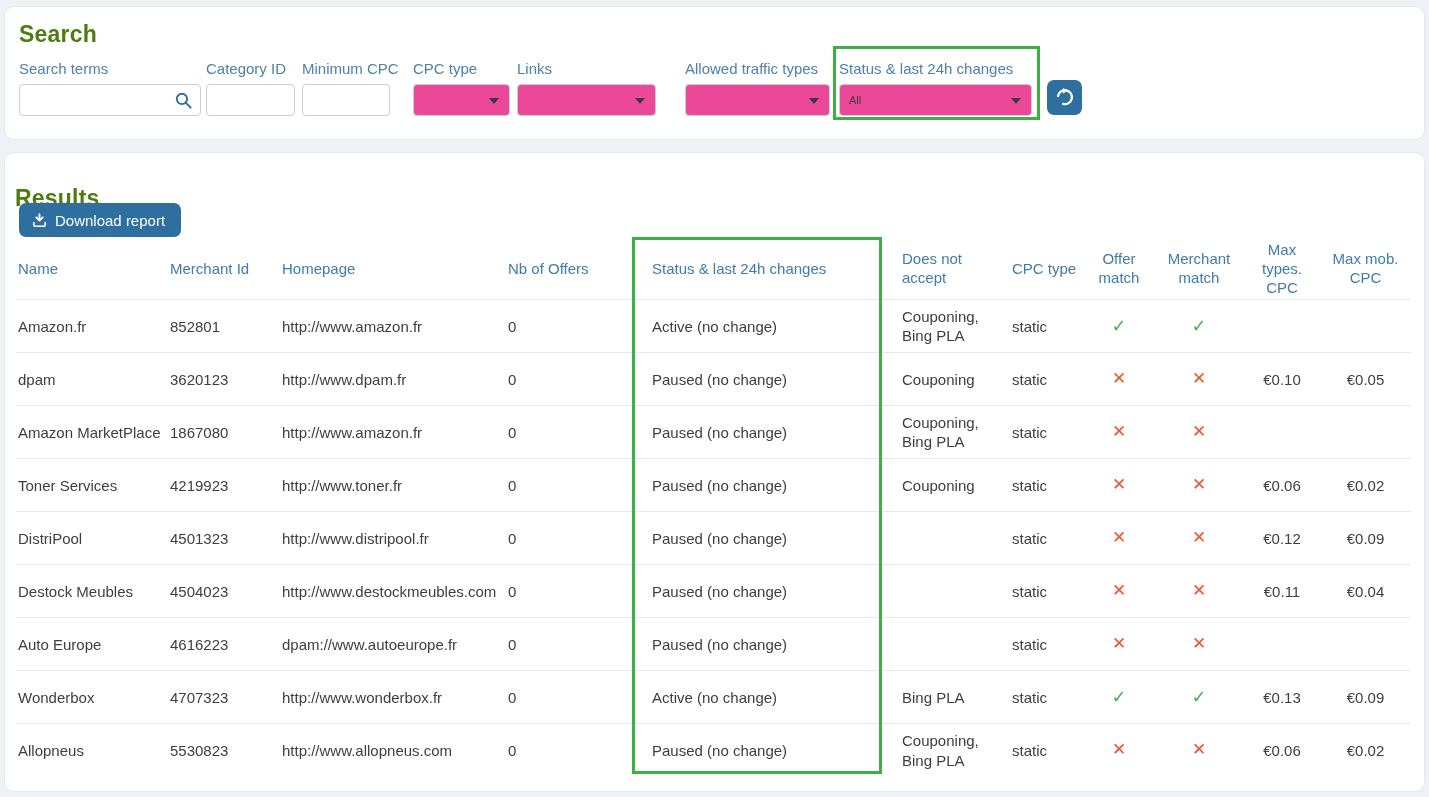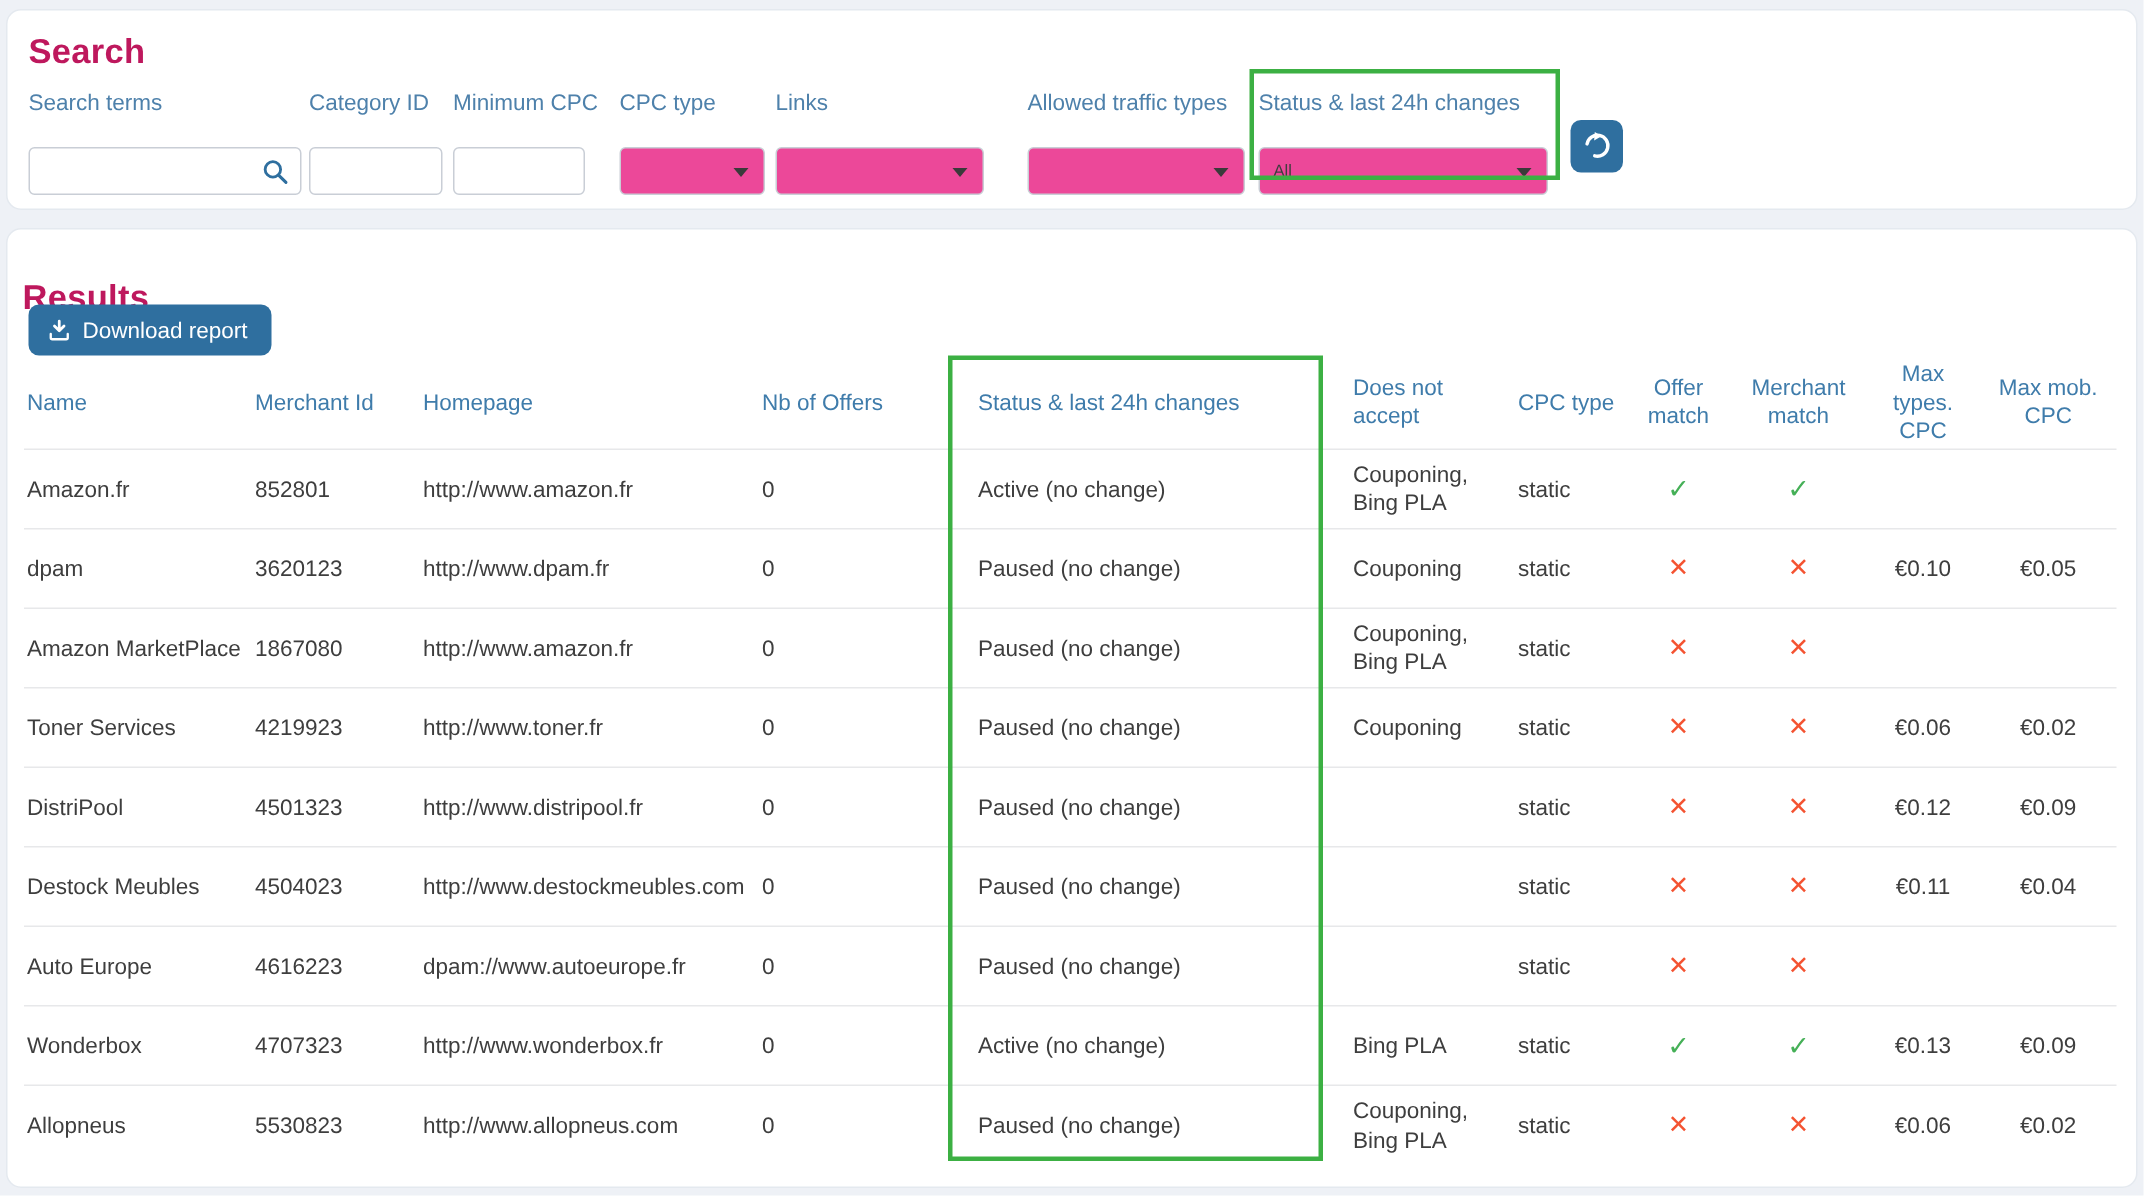--- a/index.html
+++ b/index.html
@@ -17,32 +17,32 @@
     border: 1px solid #e4e9ef;
     border-radius: 10px;
   }
   #search-card { left: 4px; top: 6px; width: 1421px; height: 134px; }
   #results-card { left: 4px; top: 152px; width: 1421px; height: 640px; }
 
   .section-title {
     position: absolute;
     font-size: 23px;
     font-weight: bold;
-    color: #be185d;
+    color: #4d7c0f;
     letter-spacing: .2px;
   }
   #search-title { left: 14px; top: 14px; }
   #results-title { left: 10px; top: 16px; margin-top: 16px; }
 
   .field { position: absolute; }
   .field-label {
     display: block;
     font-size: 15px;
     color: #4e81ab;
-    margin-bottom: 21px;
+    margin-bottom: 7px;
     white-space: nowrap;
   }
   .text-input {
     position: relative;
     height: 32px;
     border: 1px solid #c9ced6;
     border-radius: 4px;
     background: #fff;
   }
   .text-input input {

